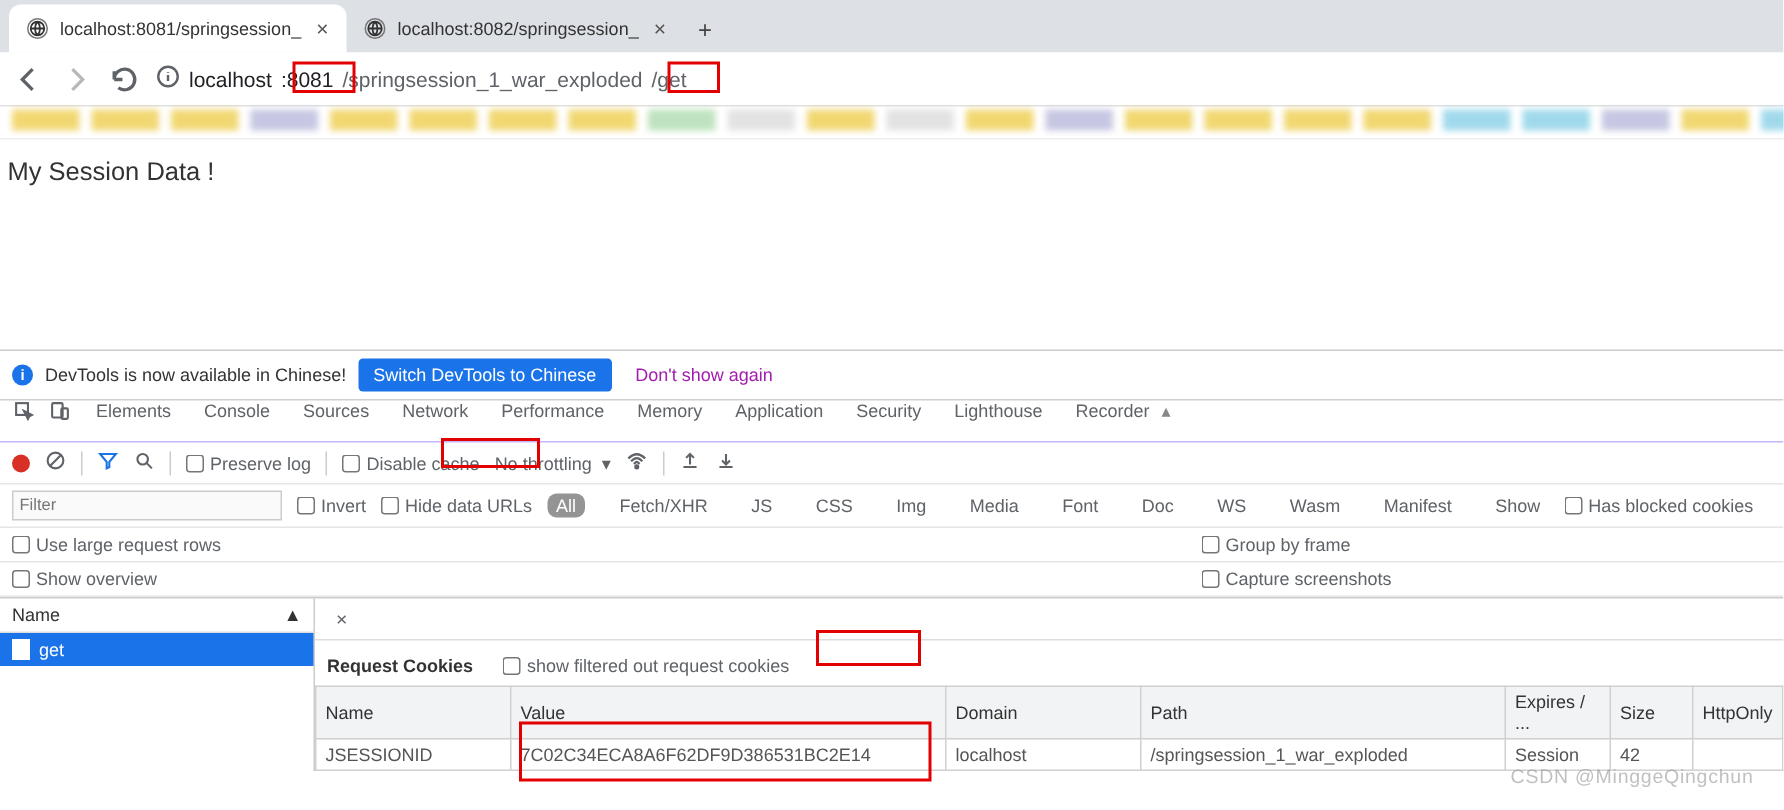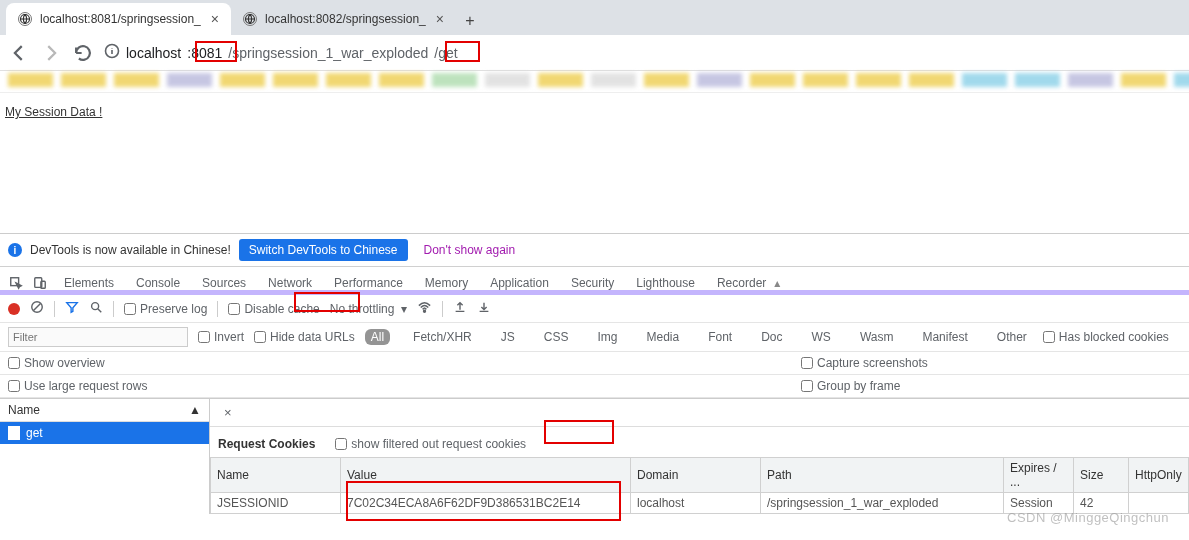--- a/index.html
+++ b/index.html
@@ -19,30 +19,30 @@
 .nav-ico { width: 22px; height: 22px; display: flex; align-items: center; justify-content: center; color: #5f6368; }
 .nav-ico.disabled { color: #b8b8b8; }
 .url-area { display: flex; align-items: center; gap: 6px; font-size: 14px; color: #5f6368; }
 .url-text { color: #202124; }
 
 
 .bm-row { height: 22px; display: flex; padding: 2px 8px; gap: 8px; border-bottom: 1px solid #eee; }
 .bm-chip { flex: 0 0 auto; width: 45px; height: 14px; filter: blur(2px); opacity: .55; }
 
 
-.page-body { padding: 12px 5px; font-family: "SimSun", monospace; font-size: 12px; height: 140px; text-decoration: underline; }
+.page-body { padding: 12px 5px; font-family: "SimSun", monospace; font-size: 17px; height: 140px; }
 
 
 .devtools { border-top: 1px solid #ccc; }
 .dt-banner { display: flex; align-items: center; gap: 8px; padding: 5px 8px; border-bottom: 1px solid #d0d0d0; font-size: 12px; }
 .info-dot { width: 14px; height: 14px; border-radius: 50%; background: #1a73e8; color: #fff; font-weight: bold; display: flex; align-items: center; justify-content: center; font-size: 10px; }
 .btn-blue { background: #1a73e8; color: #fff; padding: 4px 10px; border-radius: 3px; font-size: 12px; }
 .btn-plain { color: #a21caf; padding: 4px 8px; }
 
-.dt-tabs { display: flex; align-items: flex-end; gap: 4px; padding: 0 6px; border-bottom: 5px solid #c4b5fd; height: 28px; }
+.dt-tabs { display: flex; align-items: flex-start; gap: 4px; padding: 0 6px; border-bottom: 1px solid #c4b5fd; height: 28px; }
 .dt-tab { padding: 0 10px; color: #5f6368; font-size: 12px; height: 100%; display: flex; align-items: center; }
 .dt-ico { width: 20px; display: flex; justify-content: center; color: #5f6368; }
 
 .net-toolbar { display: flex; align-items: center; gap: 10px; padding: 4px 8px; border-bottom: 1px solid #e5e5e5; height: 28px; font-size: 12px; color: #5f6368; }
 .rec-dot { width: 12px; height: 12px; border-radius: 50%; background: #d93025; }
 .cb { display: inline-flex; align-items: center; gap: 4px; }
 .cb input { width: 12px; height: 12px; }
 .divider { width: 1px; height: 16px; background: #ccc; }
 
 .filter-row { display: flex; align-items: center; gap: 10px; padding: 4px 8px; border-bottom: 1px solid #e5e5e5; font-size: 12px; color: #5f6368; }
@@ -257,53 +257,53 @@
         <span class="pill">Fetch/XHR</span>
         <span class="pill">JS</span>
         <span class="pill">CSS</span>
         <span class="pill">Img</span>
         <span class="pill">Media</span>
         <span class="pill">Font</span>
         <span class="pill">Doc</span>
         <span class="pill">WS</span>
         <span class="pill">Wasm</span>
         <span class="pill">Manifest</span>
-        <span class="pill">Other</span>
+        <span class="pill">Show</span>
       </div>
     <label class="cb">
         <input type="checkbox" style="">
         <span>Has blocked cookies</span>
       </label>
   </div>
 
+  <div class="opt-row">
+    <div class="opt-left">
+        <label class="cb">
+          <input type="checkbox" style="">
+          <span>Use large request rows</span>
+        </label>
+      </div>
+    <div class="opt-right">
+        <label class="cb">
+          <input type="checkbox" style="">
+          <span>Group by frame</span>
+        </label>
+      </div>
+  </div>
   <div class="opt-row">
     <div class="opt-left">
         <label class="cb">
           <input type="checkbox" style="">
           <span>Show overview</span>
         </label>
       </div>
     <div class="opt-right">
         <label class="cb">
           <input type="checkbox" style="">
           <span>Capture screenshots</span>
-        </label>
-      </div>
-  </div>
-  <div class="opt-row">
-    <div class="opt-left">
-        <label class="cb">
-          <input type="checkbox" style="">
-          <span>Use large request rows</span>
-        </label>
-      </div>
-    <div class="opt-right">
-        <label class="cb">
-          <input type="checkbox" style="">
-          <span>Group by frame</span>
         </label>
       </div>
   </div>
 
   <div class="split">
     <div class="reqlist">
       <div class="reqlist-hdr">
         <span>Name</span>
           <span>▲</span>
       </div>

